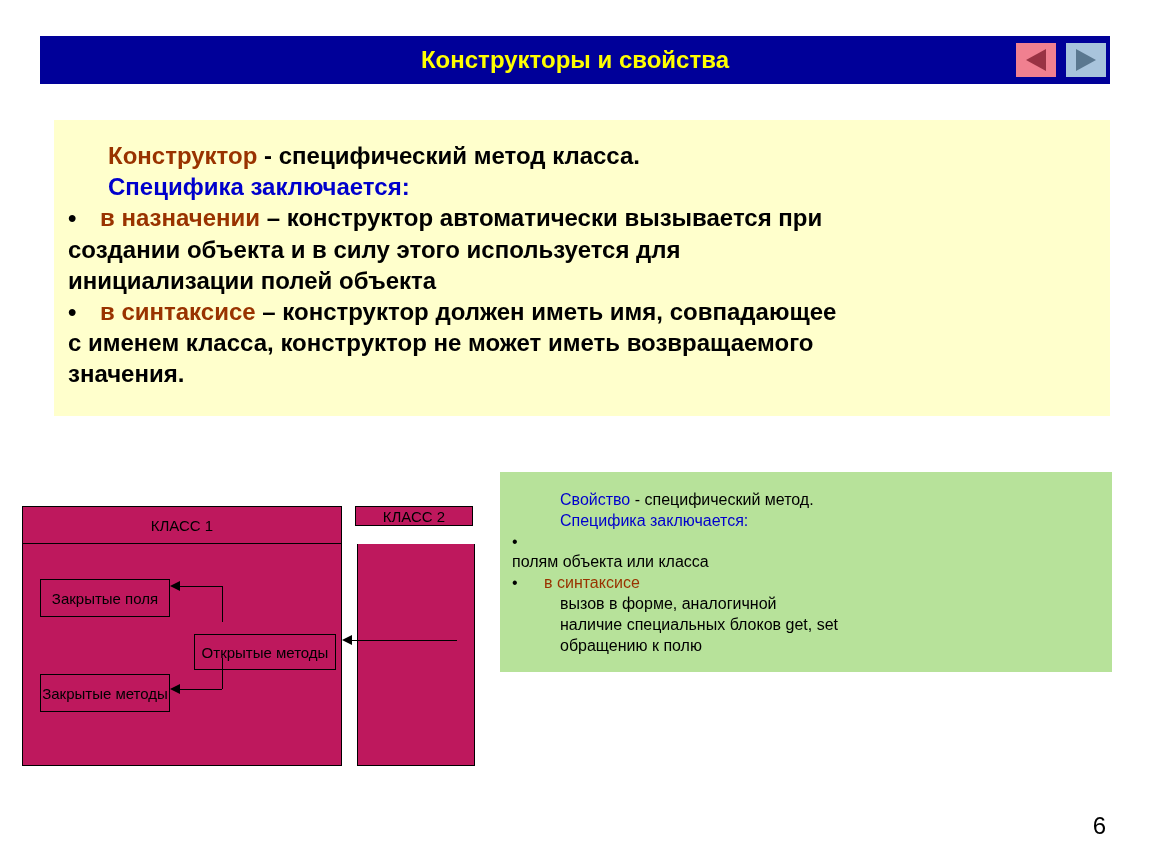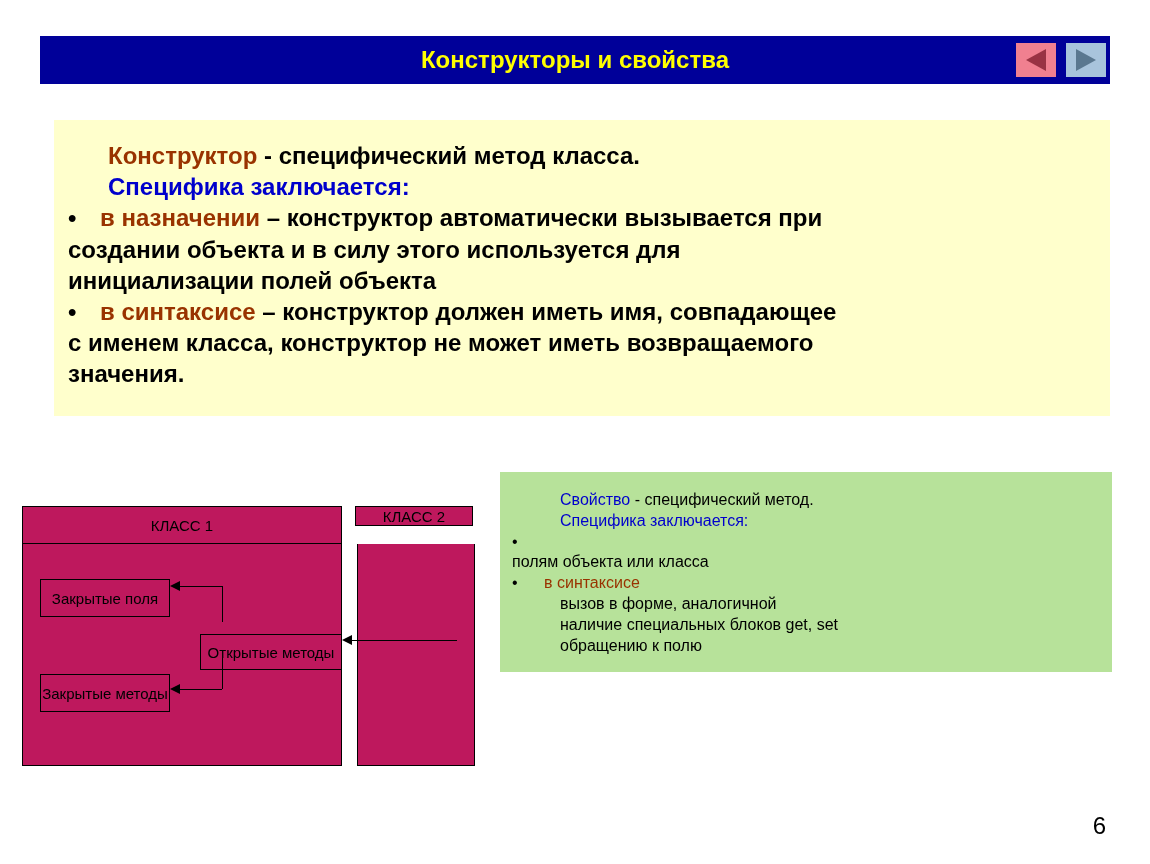--- a/index.html
+++ b/index.html
@@ -82,21 +82,21 @@
     justify-content: center;
     text-align: center;
     margin-top: 12px;
   }
   .dg-class1-header { left: 0; top: 0; width: 320px; height: 38px; }
   .dg-class1-body   { left: 0; top: 38px; width: 320px; height: 222px; border-top: none; }
   .dg-class2-header { left: 333px; top: 0; width: 118px; height: 20px; }
   .dg-class2-body   { left: 335px; top: 38px; width: 118px; height: 222px; border-top: none; }
   .dg-closed-fields { left: 18px; top: 73px; width: 130px; height: 38px; }
   .dg-closed-methods{ left: 18px; top: 168px; width: 130px; height: 38px; }
-  .dg-open-methods  { left: 178px; top: 128px; width: 142px; height: 36px; }
+  .dg-open-methods  { left: 172px; top: 128px; width: 142px; height: 36px; }
   .arrow-line {
     position: absolute;
     background: #000;
   }
   .arrow-head {
     position: absolute;
     width: 0; height: 0;
   }
 
   .green-box {

